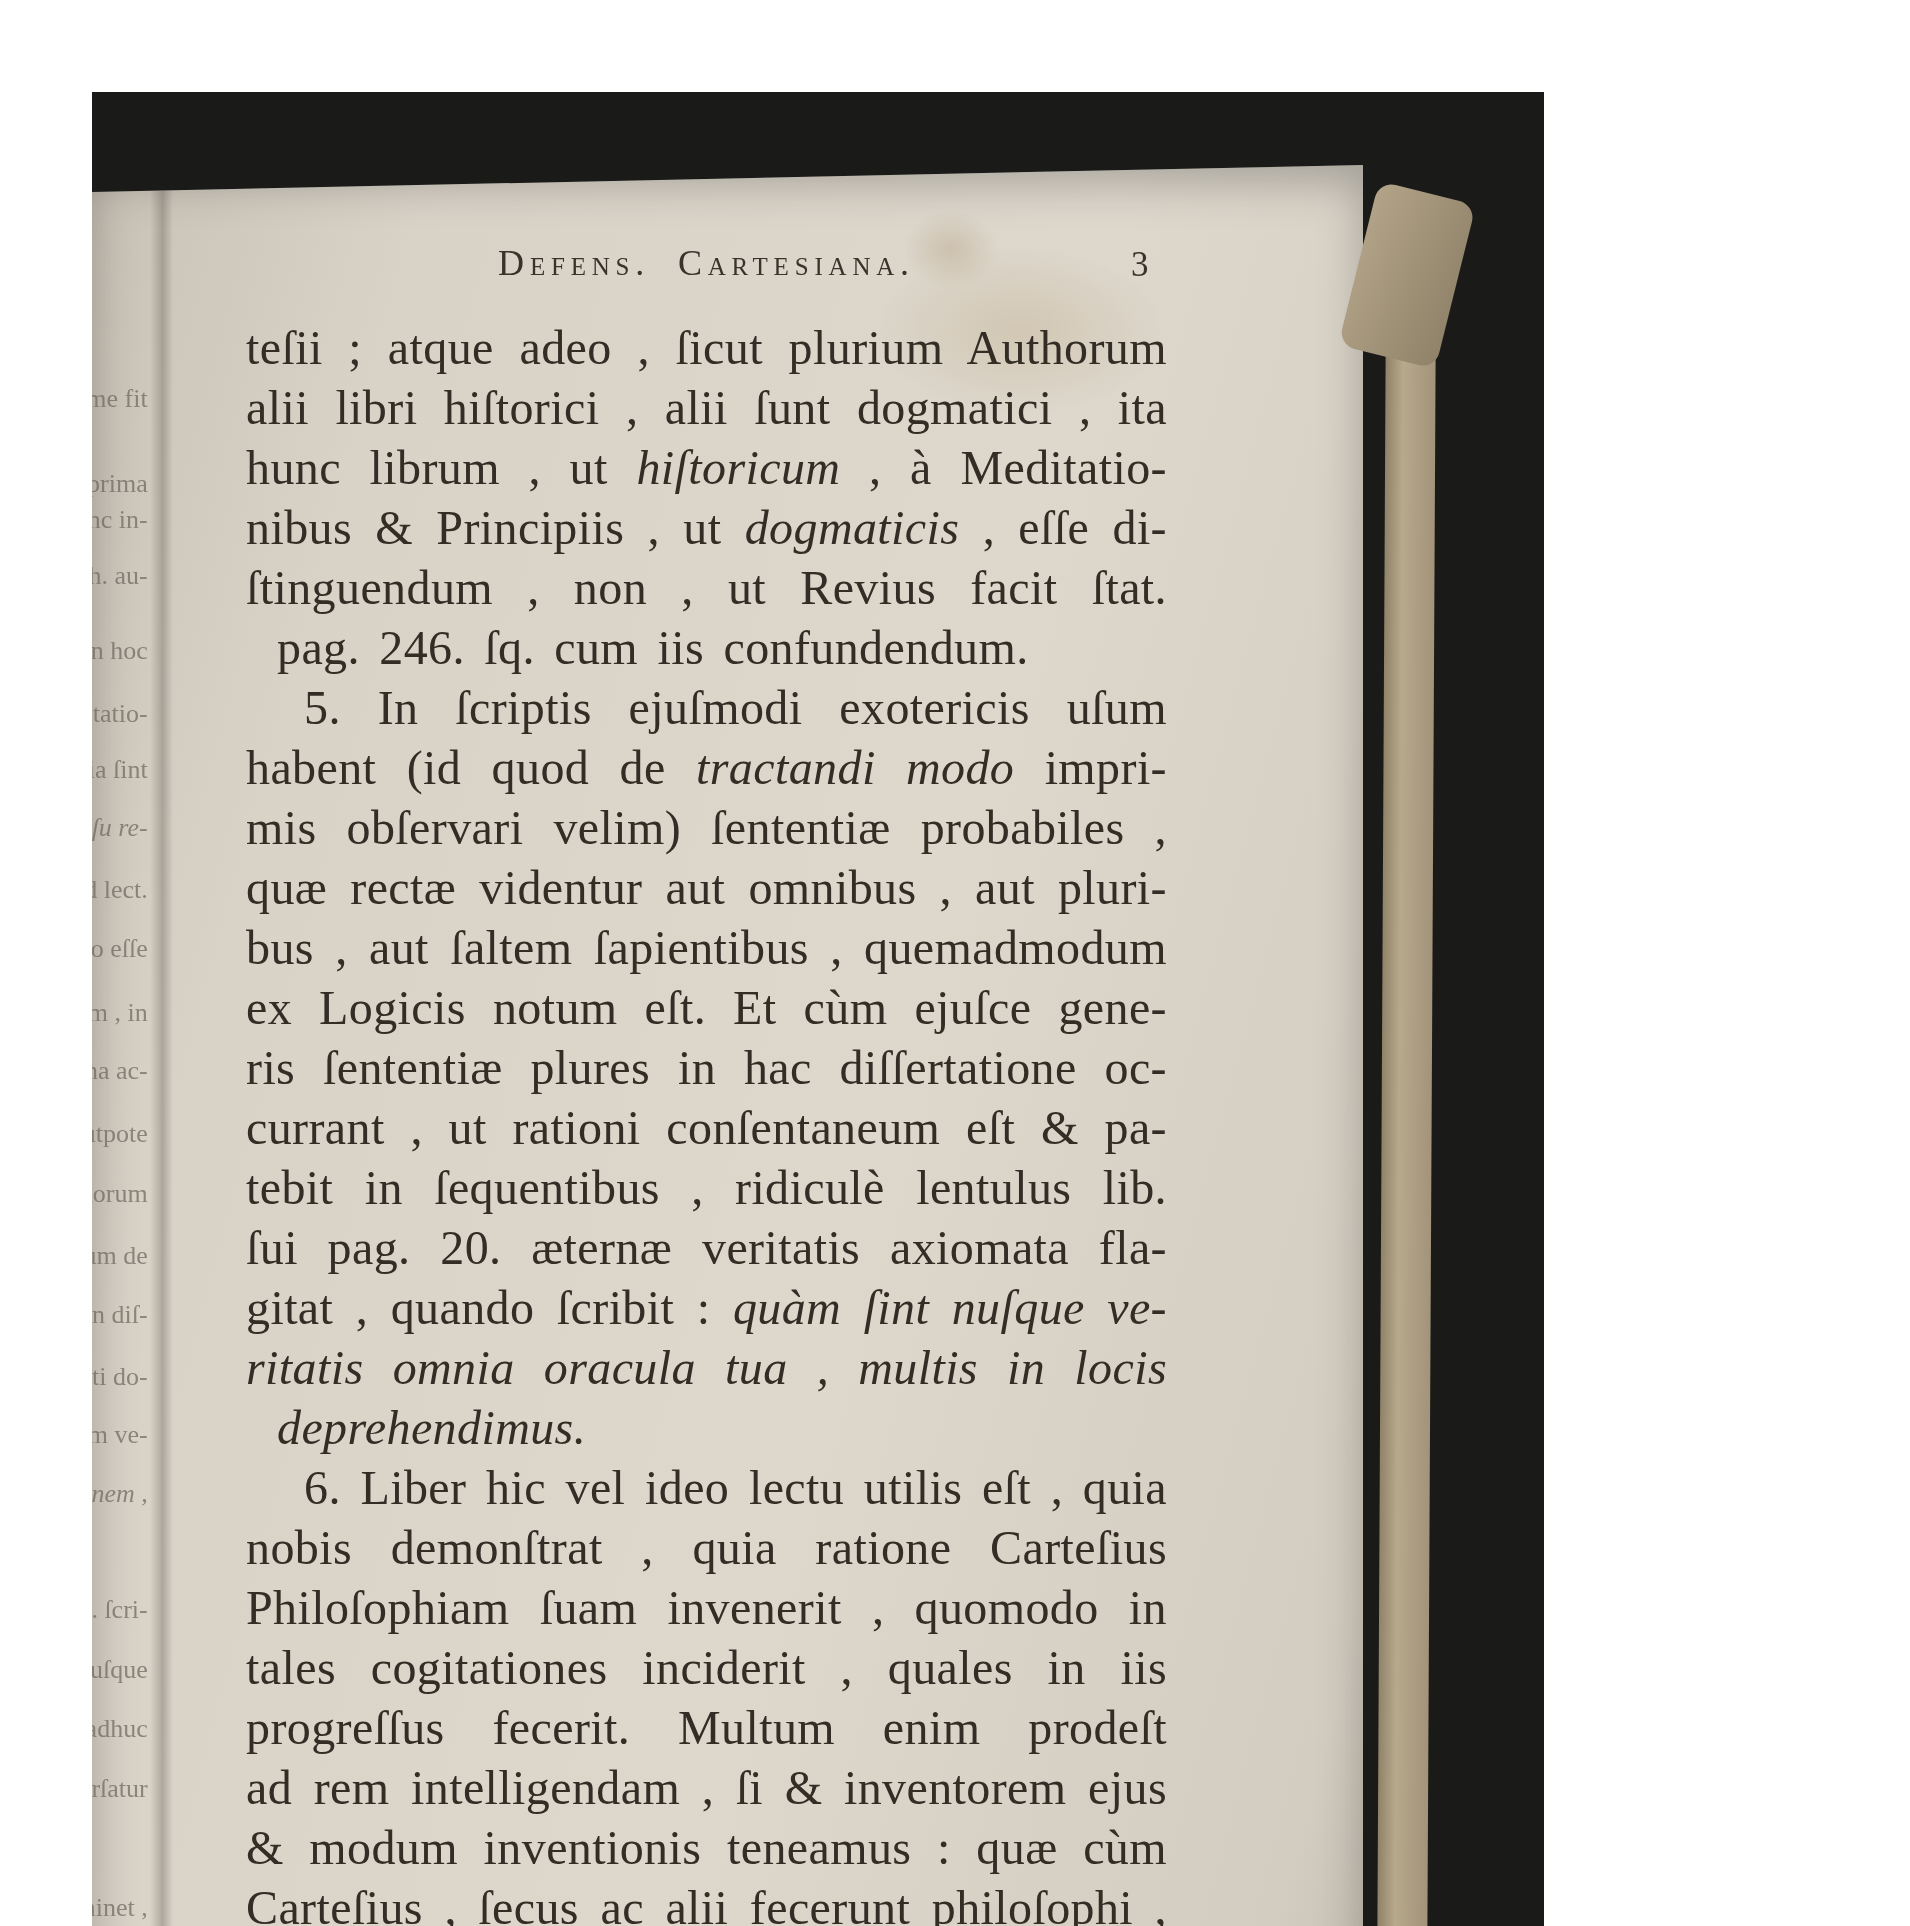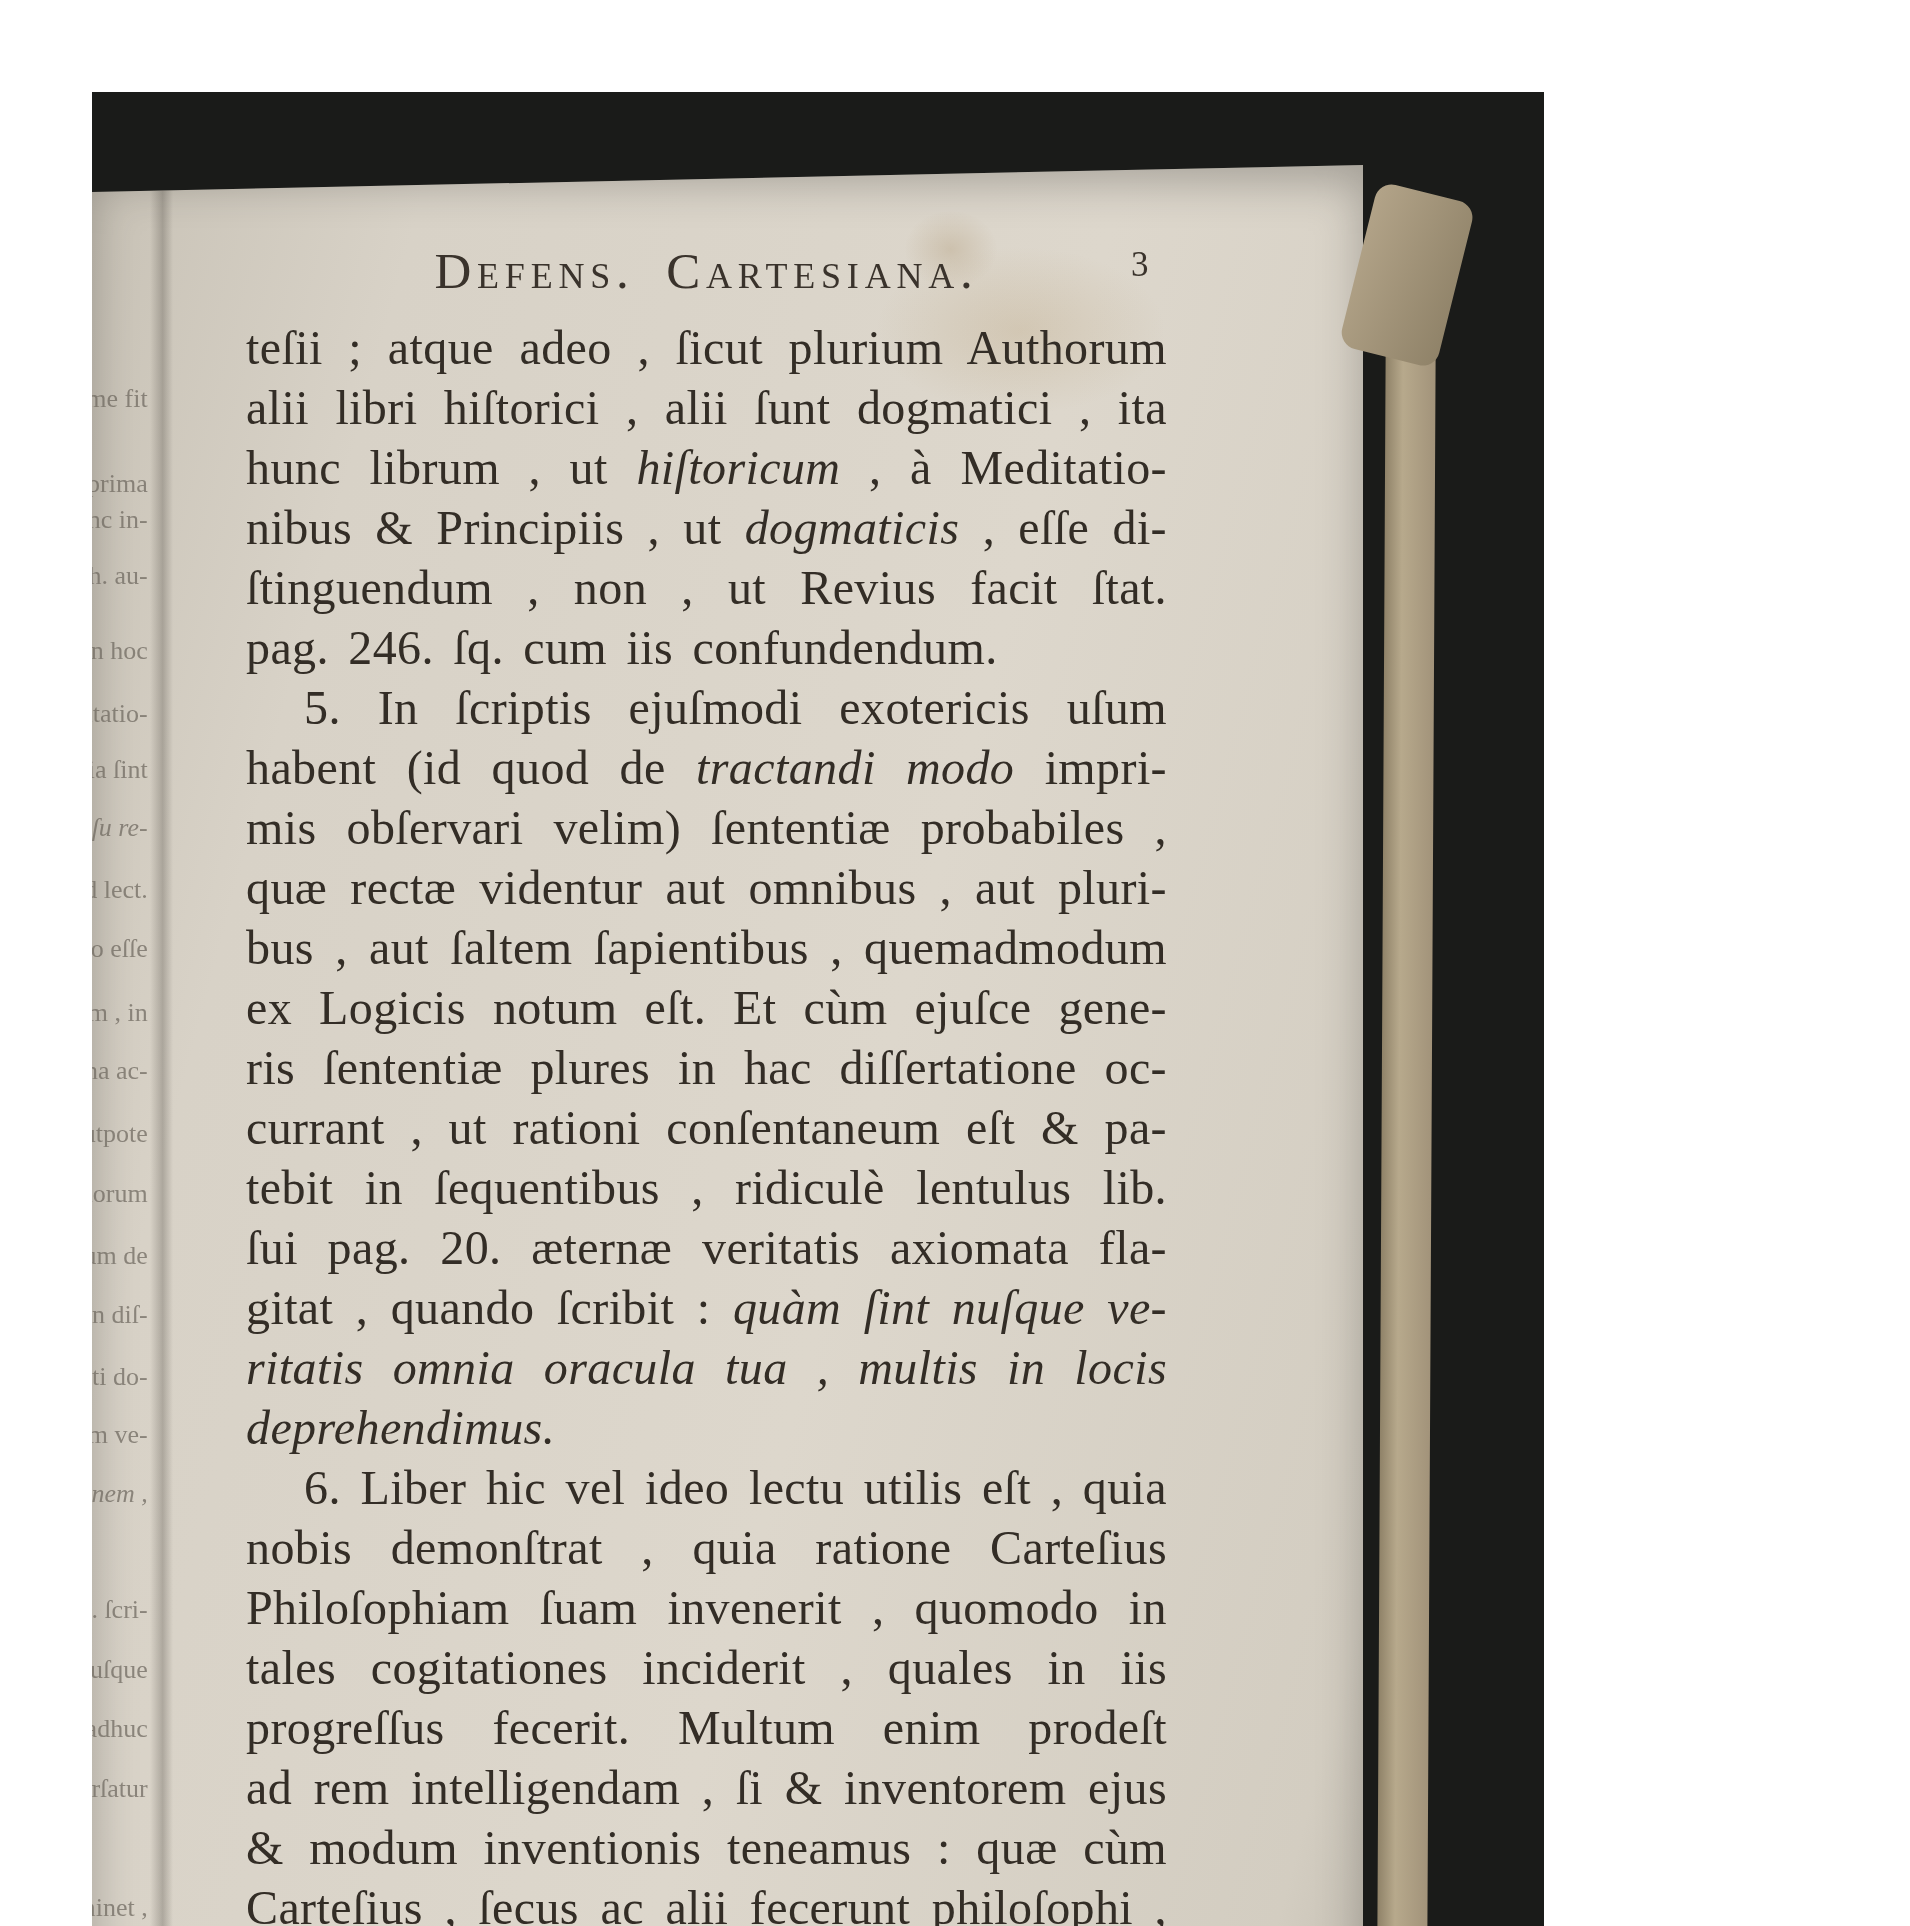--- a/index.html
+++ b/index.html
@@ -20,29 +20,29 @@
         background:linear-gradient(90deg,rgba(60,55,48,0) 0%,rgba(60,55,48,.28) 55%,rgba(60,55,48,0) 100%);}
   .stain{position:absolute;border-radius:50%;pointer-events:none;}
   #stain1{left:782px;top:81px;width:293px;height:169px;
         background:radial-gradient(ellipse at center,rgba(168,136,84,.20),rgba(168,136,84,0) 70%);}
   #stain2{left:813px;top:46px;width:92px;height:77px;
         background:radial-gradient(ellipse at center,rgba(150,118,70,.22),rgba(150,118,70,0) 72%);}
 
   
   #running-header{position:absolute;left:154px;top:77px;width:921px;height:58px;color:#3a332c;}
   #header-title{display:block;text-align:center;font-variant:small-caps;
-        font-size:51px;letter-spacing:5.8px;word-spacing:13px;}
+        font-size:36px;letter-spacing:5.8px;word-spacing:13px;}
   #page-number{position:absolute;right:18.5px;top:3.1px;font-size:35px;}
 
   
   #body-text{position:absolute;left:154px;top:153px;width:921px;color:#332d26;}
   .line{height:60px;line-height:60px;font-size:48px;letter-spacing:0.4px;overflow:hidden;
         white-space:normal;}
   .line.j{text-align:justify;text-align-last:justify;}
-  .line.s{text-align:left;word-spacing:7px;}
+  .line.s{text-align:left;word-spacing:7px;margin-left:31px;}
   .line.ind{padding-left:58px;}
   .it{font-style:italic;}
 
   
   #marginalia-column{position:absolute;left:0;top:73px;width:58px;height:2281px;}
   .frag{position:absolute;right:2.3px;font-size:26px;line-height:27px;color:#6d675e;
         opacity:.72;white-space:nowrap;}
   .frag.it{font-style:italic;}
 
   

